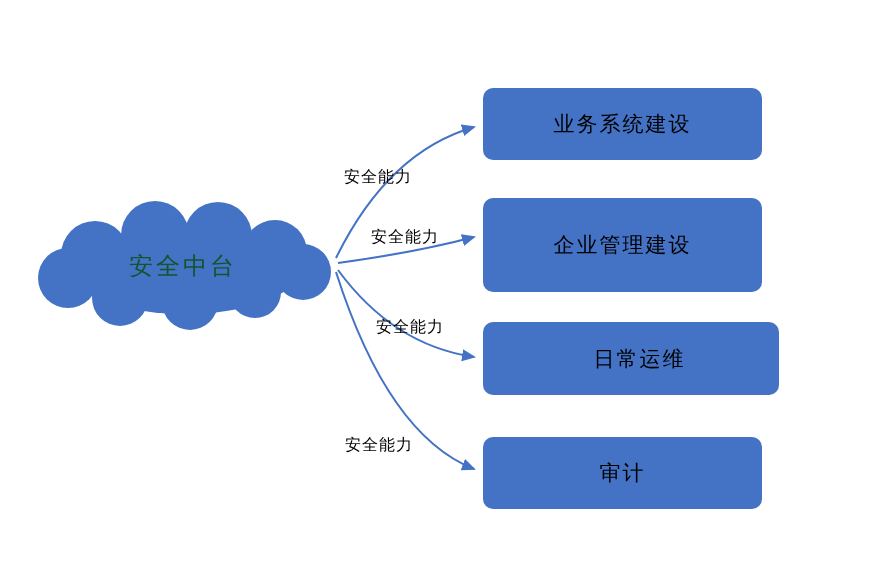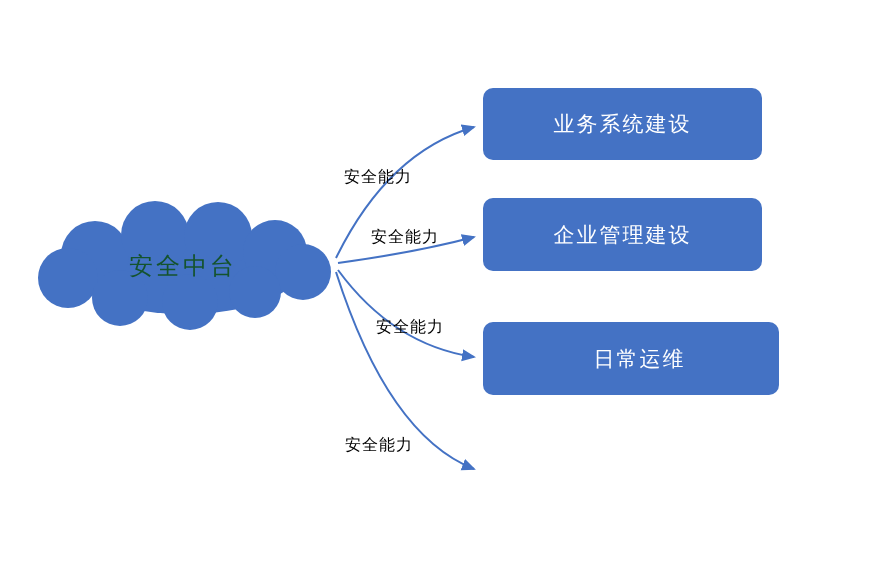--- a/index.html
+++ b/index.html
@@ -26,21 +26,21 @@
     position: absolute;
     left: 483px;
     width: 279px;
     background: #4472C4;
     border-radius: 10px;
     display: flex;
     align-items: center;
     justify-content: center;
   }
   .node-label {
-    color: #ffffff;
+    color: #000000;
     font-size: 21px;
     letter-spacing: 2px;
     text-align: center;
   }
   .cloud-label {
     position: absolute;
     left: 103px;
     top: 250px;
     width: 160px;
     text-align: center;
@@ -53,21 +53,21 @@
     color: #000000;
     font-size: 16px;
     letter-spacing: 1px;
     white-space: nowrap;
   }
   .edge-label-1 { left: 344px; top: 167px; }
   .edge-label-2 { left: 371px; top: 227px; }
   .edge-label-3 { left: 376px; top: 317px; }
   .edge-label-4 { left: 345px; top: 435px; }
   .box-1 { top: 88px;  height: 72px; }
-  .box-2 { top: 198px; height: 73px; }
+  .box-2 { top: 198px; height: 94px; }
   .box-3 { top: 322px; height: 73px; padding-left: 17px; }
   .box-4 { top: 437px; height: 72px; }
 </style>
 </head>
 <body>
 
 <div class="canvas">
 
   <svg class="diagram-svg" viewBox="0 0 871 561" xmlns="http://www.w3.org/2000/svg">
     <defs>
@@ -104,14 +104,17 @@
 
   <div class="node-box box-1">
     <span class="node-label">业务系统建设</span>
   </div>
   <div class="node-box box-2">
     <span class="node-label">企业管理建设</span>
   </div>
   <div class="node-box box-3">
     <span class="node-label">日常运维</span>
   </div>
+  <div class="node-box box-4">
+    <span class="node-label">审计</span>
+  </div>
 
 </div>
 
 </body></html>

